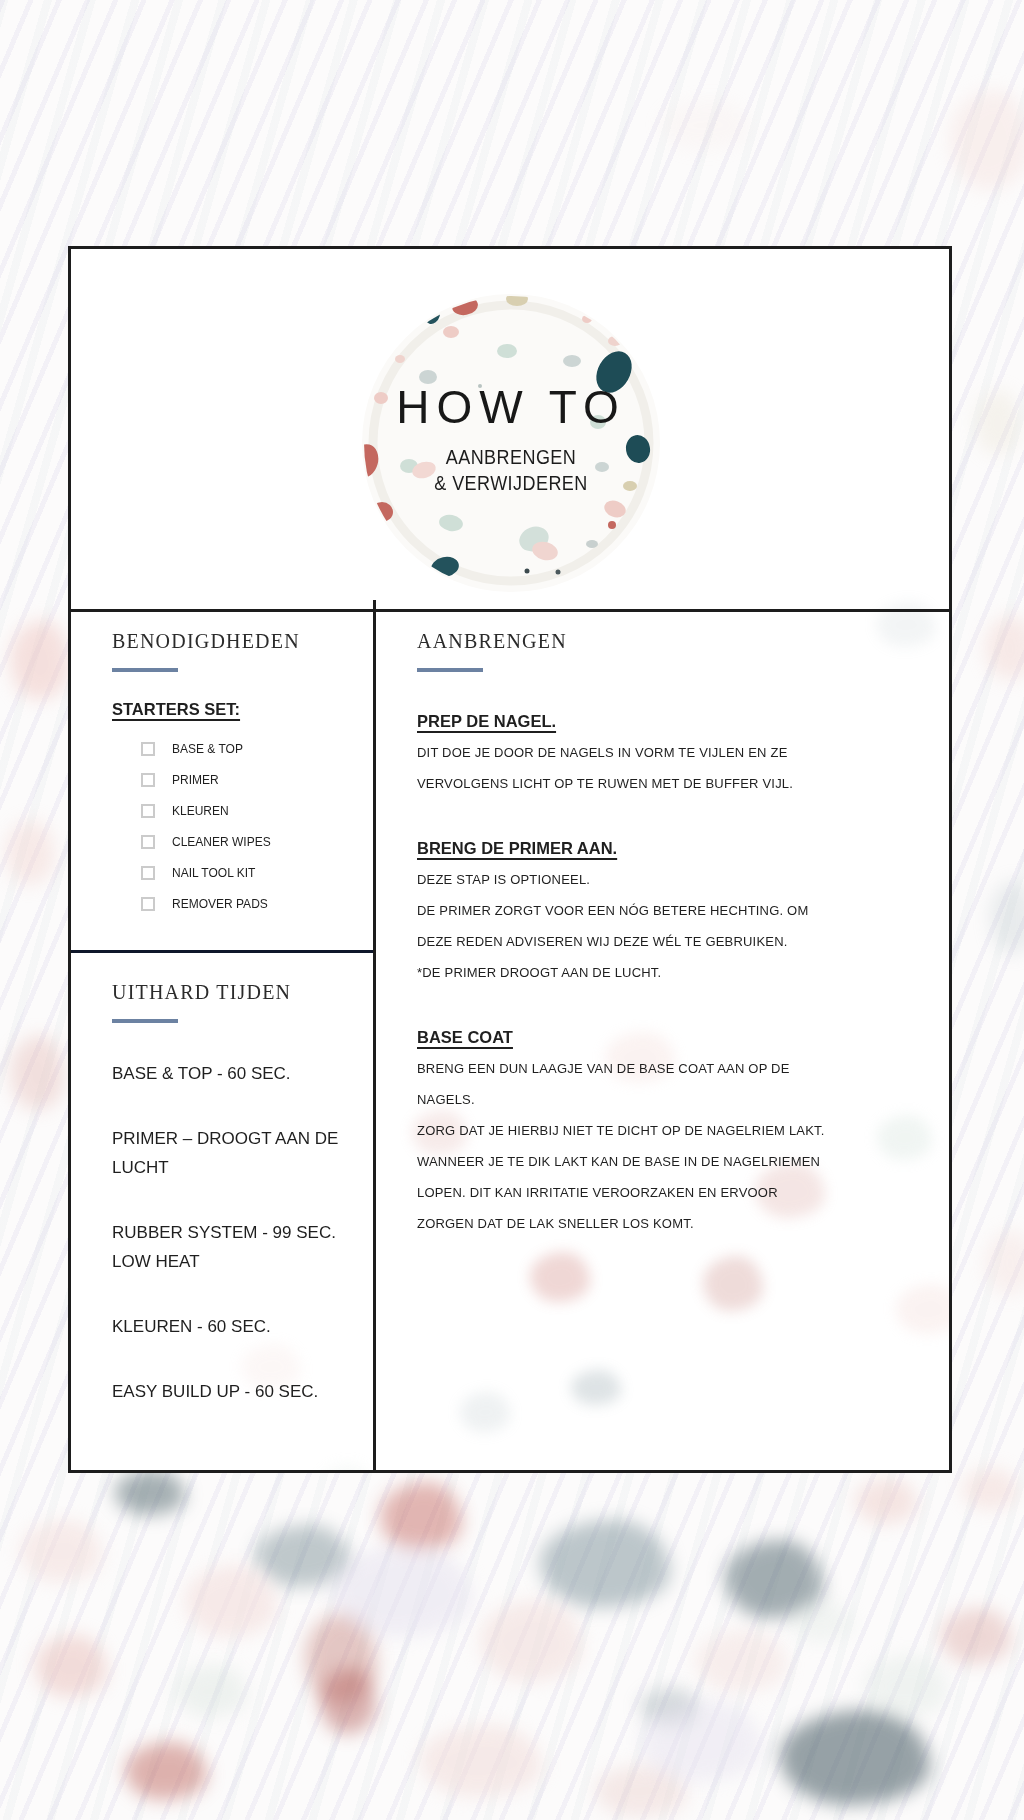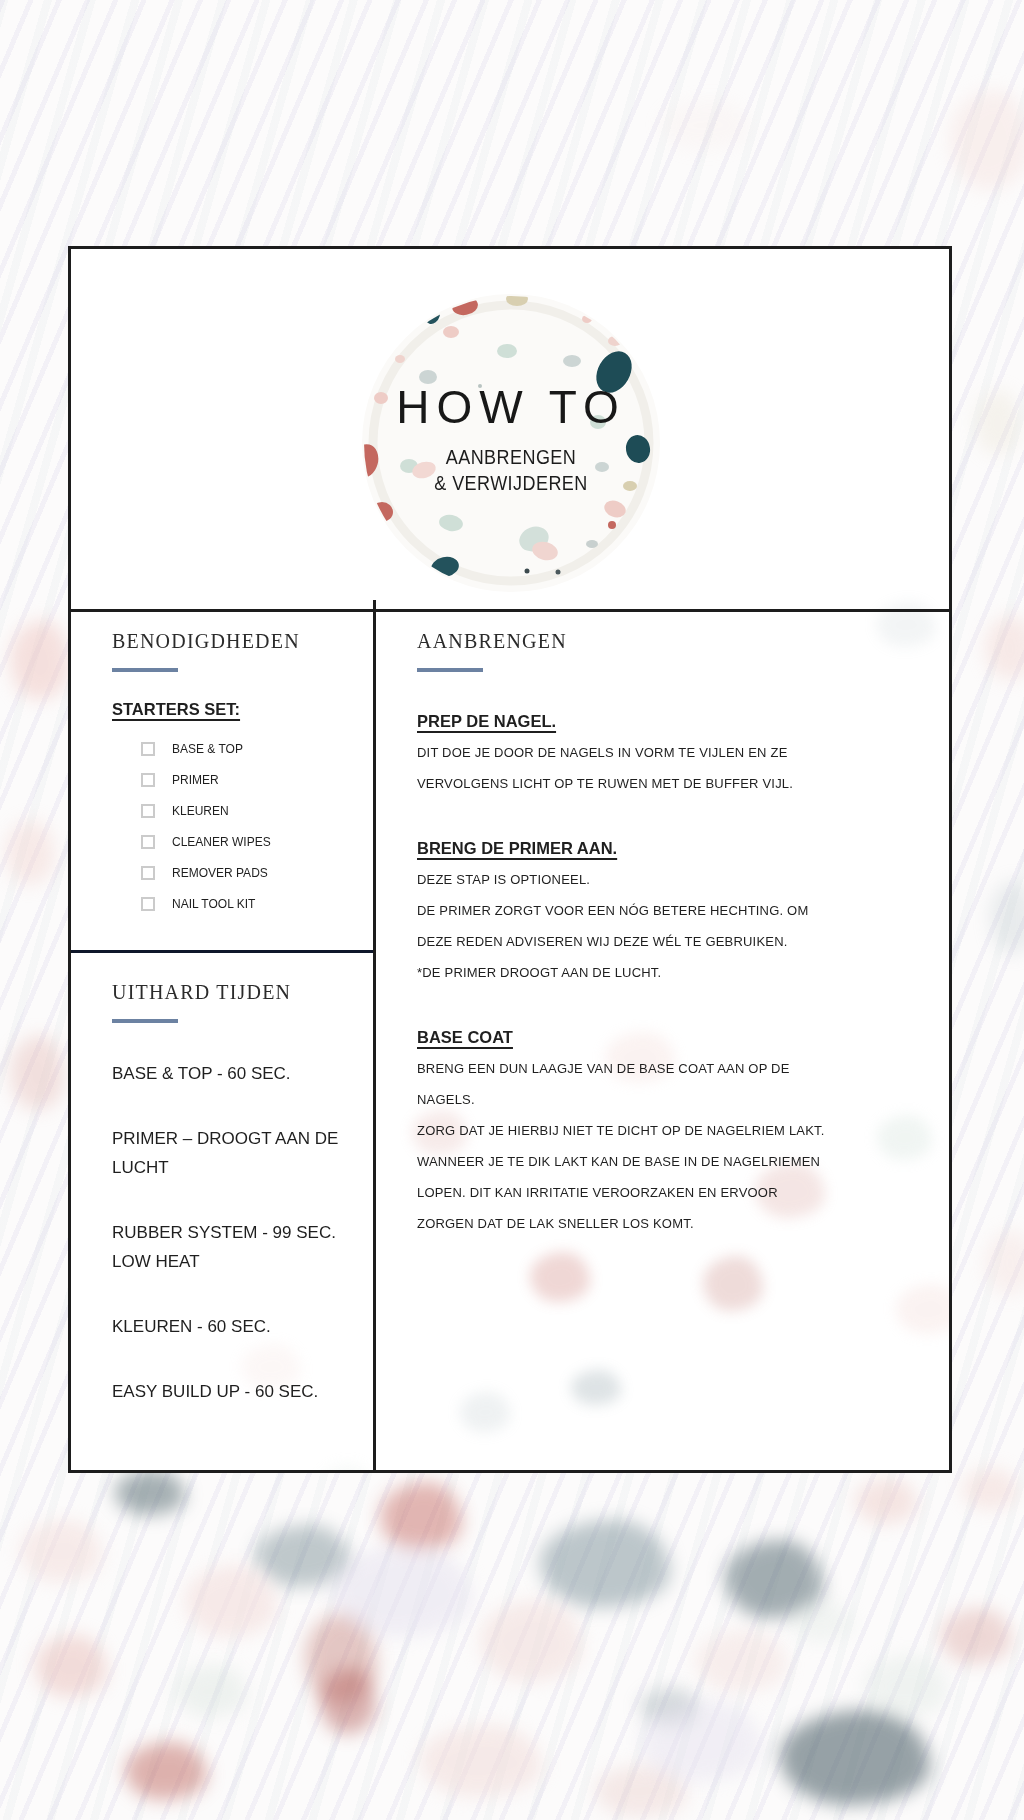--- a/index.html
+++ b/index.html
@@ -202,25 +202,25 @@
             <div class="check-row">
               <span class="checkbox"></span>
               <span class="check-label">KLEUREN</span>
             </div>
             <div class="check-row">
               <span class="checkbox"></span>
               <span class="check-label">CLEANER WIPES</span>
             </div>
             <div class="check-row">
               <span class="checkbox"></span>
+              <span class="check-label">NAIL TOOL KIT</span>
+            </div>
+            <div class="check-row">
+              <span class="checkbox"></span>
               <span class="check-label">REMOVER PADS</span>
-            </div>
-            <div class="check-row">
-              <span class="checkbox"></span>
-              <span class="check-label">NAIL TOOL KIT</span>
             </div>
           </div>
         </div>
 
         <div class="cure-box">
           <div class="serif-heading">UITHARD TIJDEN</div>
           <div class="accent-line"></div>
           <div class="cure-item">BASE &amp; TOP - 60 SEC.</div>
           <div class="cure-item">PRIMER – DROOGT AAN DE
 LUCHT</div>

